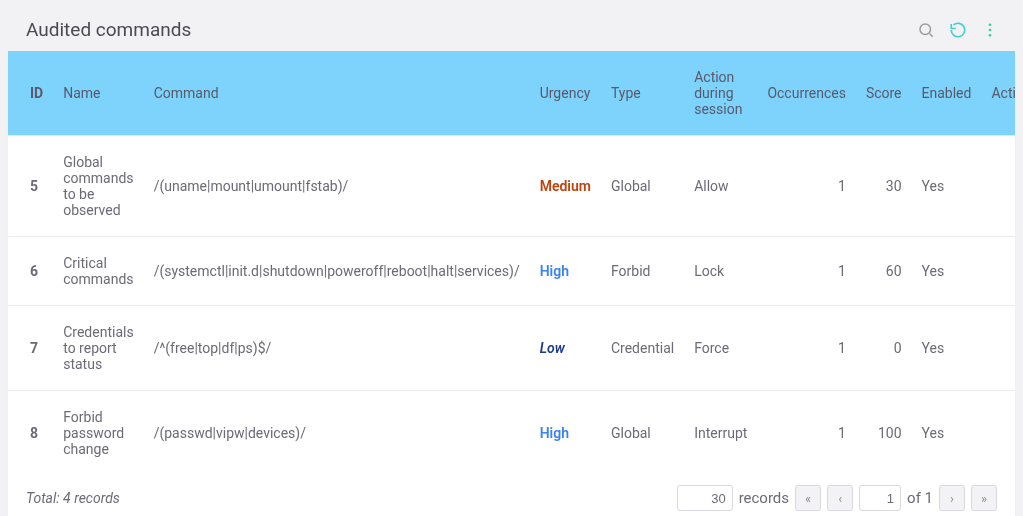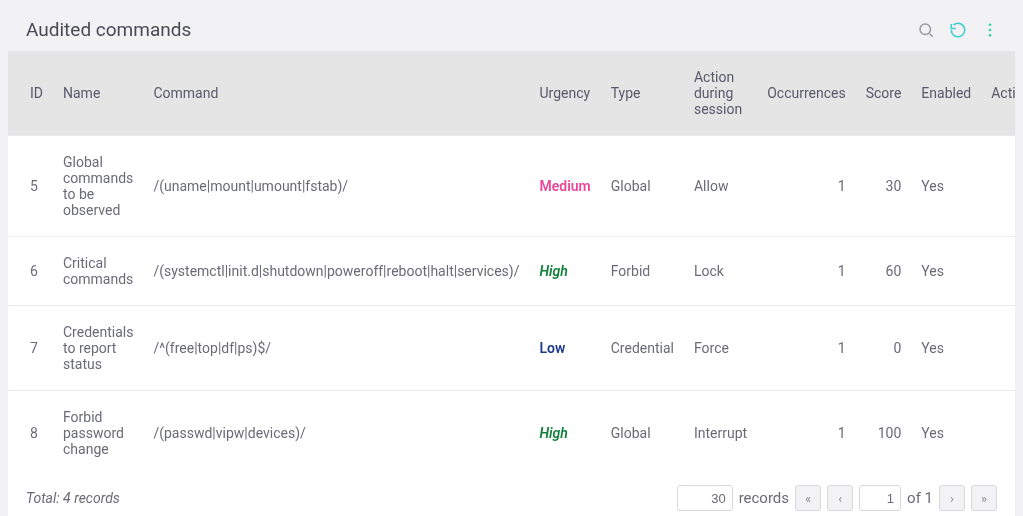--- a/index.html
+++ b/index.html
@@ -6,32 +6,32 @@
     body { font-family: -apple-system, BlinkMacSystemFont, "Segoe UI", Roboto, Helvetica, Arial, sans-serif; background: #f2f2f5; color: #5a5a66; font-size: 14px; padding: 8px; }
     .panel { background: #fff; border-radius: 4px; box-shadow: 0 1px 2px rgba(0,0,0,0.04); }
     .header { display: flex; align-items: center; justify-content: space-between; padding: 10px 14px 10px 18px; background: transparent; }
     .title { font-size: 19px; font-weight: 400; color: #4a4a55; }
     .header-actions { display: flex; align-items: center; gap: 10px; }
     .header-icon { display: flex; align-items: center; justify-content: center; width: 22px; height: 22px; cursor: pointer; color: #9a9aa3; }
     .header-icon.refresh { color: #3fcfcf; }
     .header-icon.menu { color: #33d196; }
     .table-wrap { overflow: auto; }
     table { width: 100%; border-collapse: collapse; }
-    thead th { text-align: left; font-weight: 400; color: #59596b; padding: 18px 10px; vertical-align: middle; background: #e5e5e5; font-size: 14px; border-bottom: 1px solid #e8e8ec; }
+    thead th { text-align: left; font-weight: 400; color: #59596b; padding: 18px 10px; vertical-align: middle; background: #7dd3fc; font-size: 14px; border-bottom: 1px solid #e8e8ec; }
     tbody tr { border-top: 1px solid #eceaf0; }
     tbody td { padding: 18px 10px; vertical-align: middle; color: #6b6b78; }
     th:first-child, td:first-child { padding-left: 22px; }
     th:last-child, td:last-child { padding-right: 16px; }
-    .col-id { width: 28px; text-align: left; }
+    .col-id { width: 28px; text-align: left; font-weight: bold; }
     .col-occ, .col-score { text-align: right; }
     .col-name { max-width: 110px; }
     .col-action-col { width: 40px; text-align: right; }
-    .urgency-medium { color: #ec4899; font-weight: 600; }
-    .urgency-high { color: #15803d; font-weight: 600; font-style: italic; }
-    .urgency-low { color: #1e3a8a; font-weight: 600; }
+    .urgency-medium { color: #c2410c; font-weight: 600; }
+    .urgency-high { color: #3b82f6; font-weight: 600; }
+    .urgency-low { color: #1e3a8a; font-weight: 600; font-style: italic; }
     .footer { display: flex; align-items: center; justify-content: space-between; padding: 10px 18px; }
     .total { color: #6b6b78; font-style: italic; }
     .pager { display: flex; align-items: center; gap: 6px; }
     .pg-select { width: 56px; height: 26px; border: 1px solid #d8d8e0; border-radius: 3px; background: #fff; text-align: right; padding: 0 6px; font-size: 13px; color: #6b6b78; }
     .pg-input { width: 42px; height: 26px; border: 1px solid #d8d8e0; border-radius: 3px; background: #fff; text-align: right; padding: 0 6px; font-size: 13px; color: #6b6b78; }
     .pg-btn { width: 26px; height: 26px; border: 1px solid #d8d8e0; border-radius: 3px; background: #f3f3f6; color: #8a8a95; display: inline-flex; align-items: center; justify-content: center; cursor: pointer; font-size: 13px; }
     .pg-text { color: #6b6b78; font-size: 15px; }
   </style>
 </head>
 <body>

